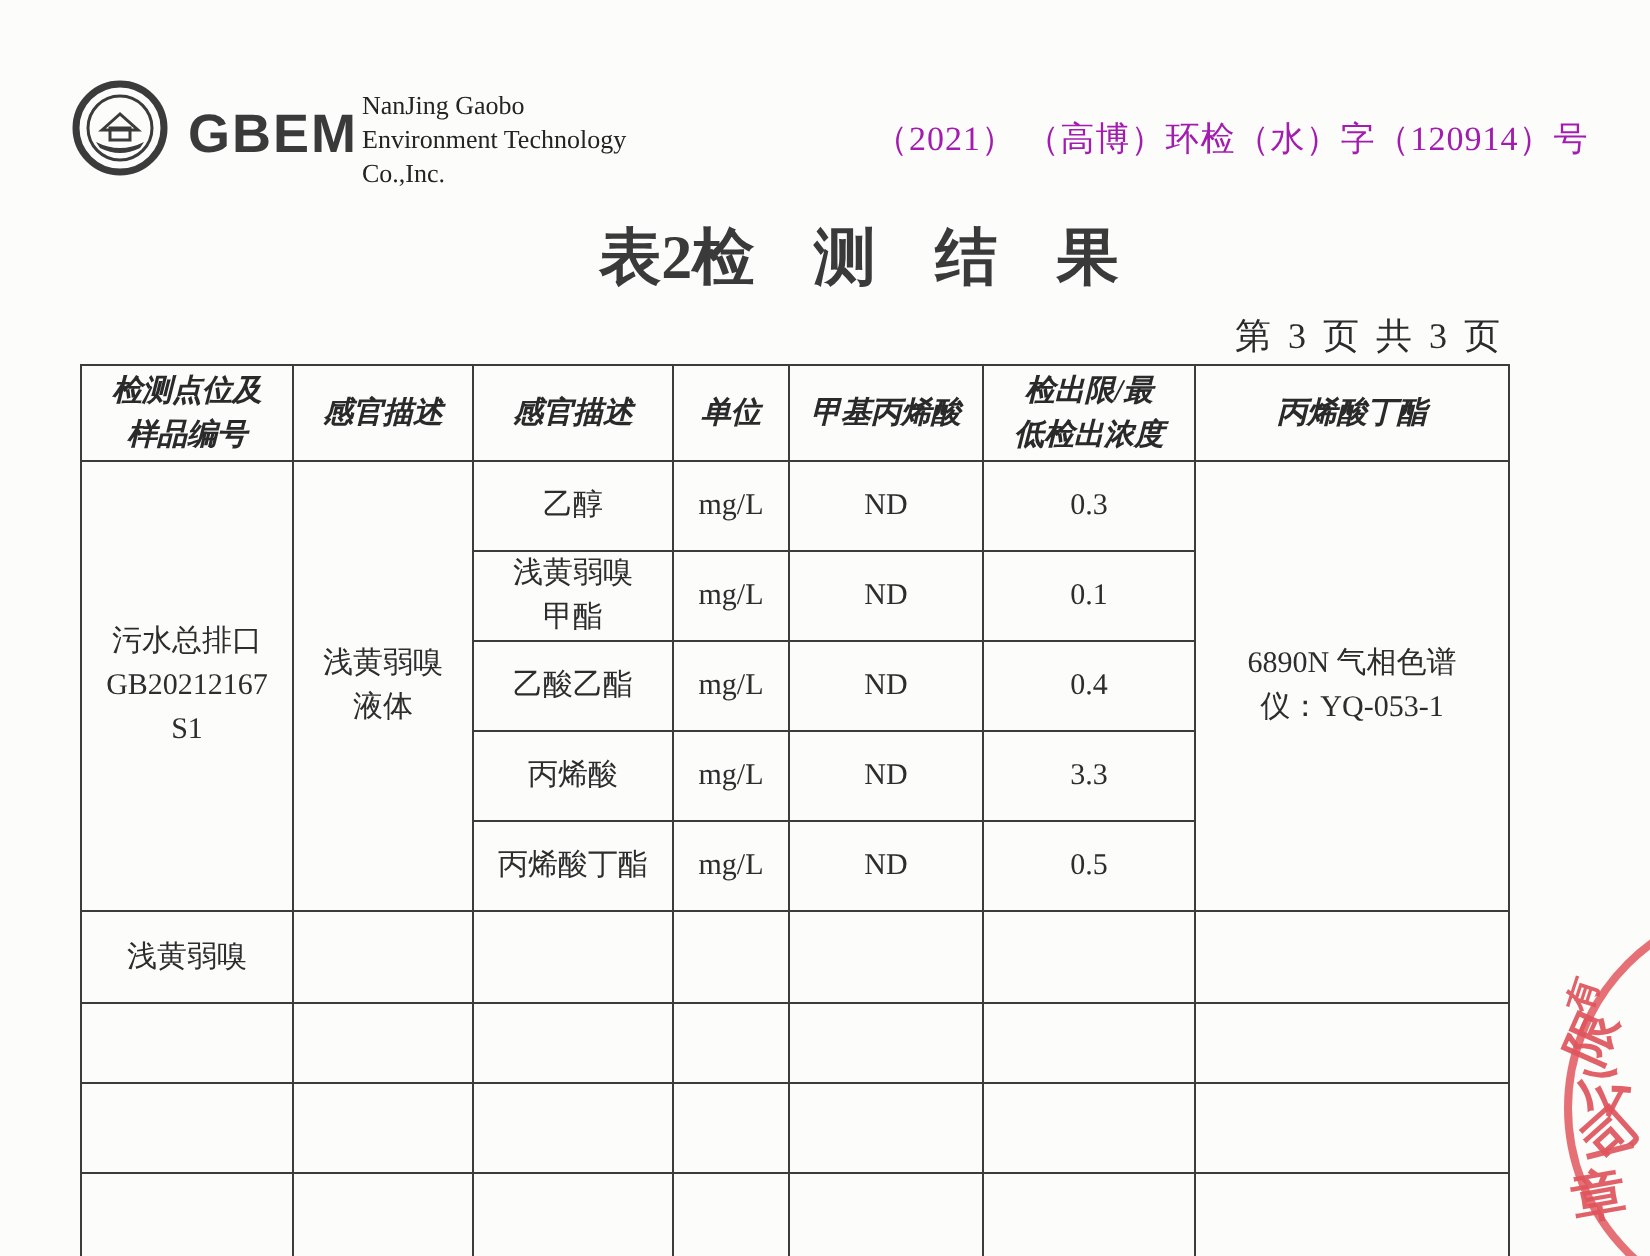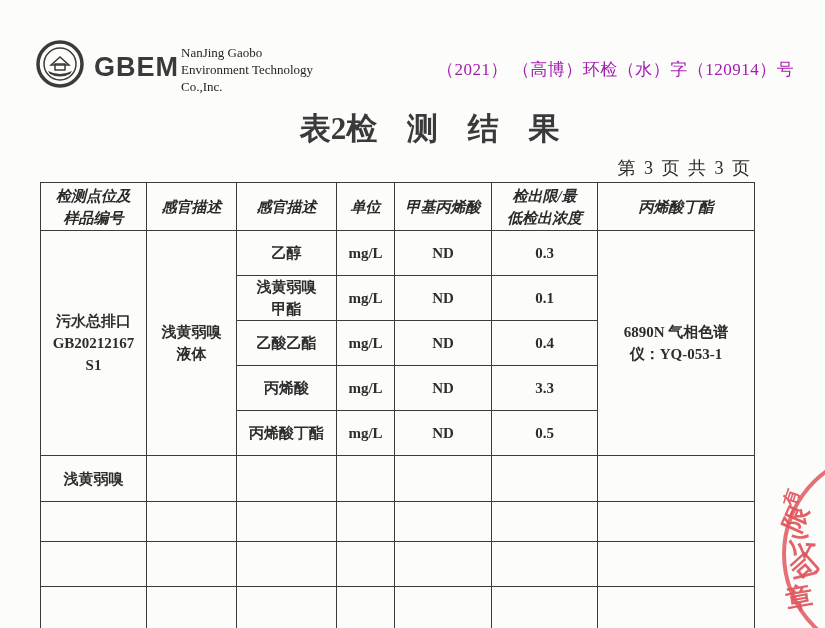--- a/index.html
+++ b/index.html
@@ -39,21 +39,21 @@
   }
 
   
   table.results{
     position:absolute;left:40px;top:182px;
     border-collapse:collapse;table-layout:fixed;width:714px;
   }
   table.results td,table.results th{
     border:1px solid #3c3c3c;
     text-align:center;vertical-align:middle;
-    font-size:15px;font-weight:bold;color:#2d2d2d;
+    font-size:15px;font-weight:normal;color:#2d2d2d;
     padding:0 2px;line-height:22px;overflow:hidden;
   }
   table.results th{font-weight:bold;color:#2a2a2a;}
   tr.hdr{height:48px;font-style:italic;}
   tr.r{height:45px;}
   tr.blank{height:46px;}
   tr.e1{height:40px;}
   tr.e2{height:45px;}
   tr.e3{height:60px;}
   td.sample-cell{line-height:24px;}

